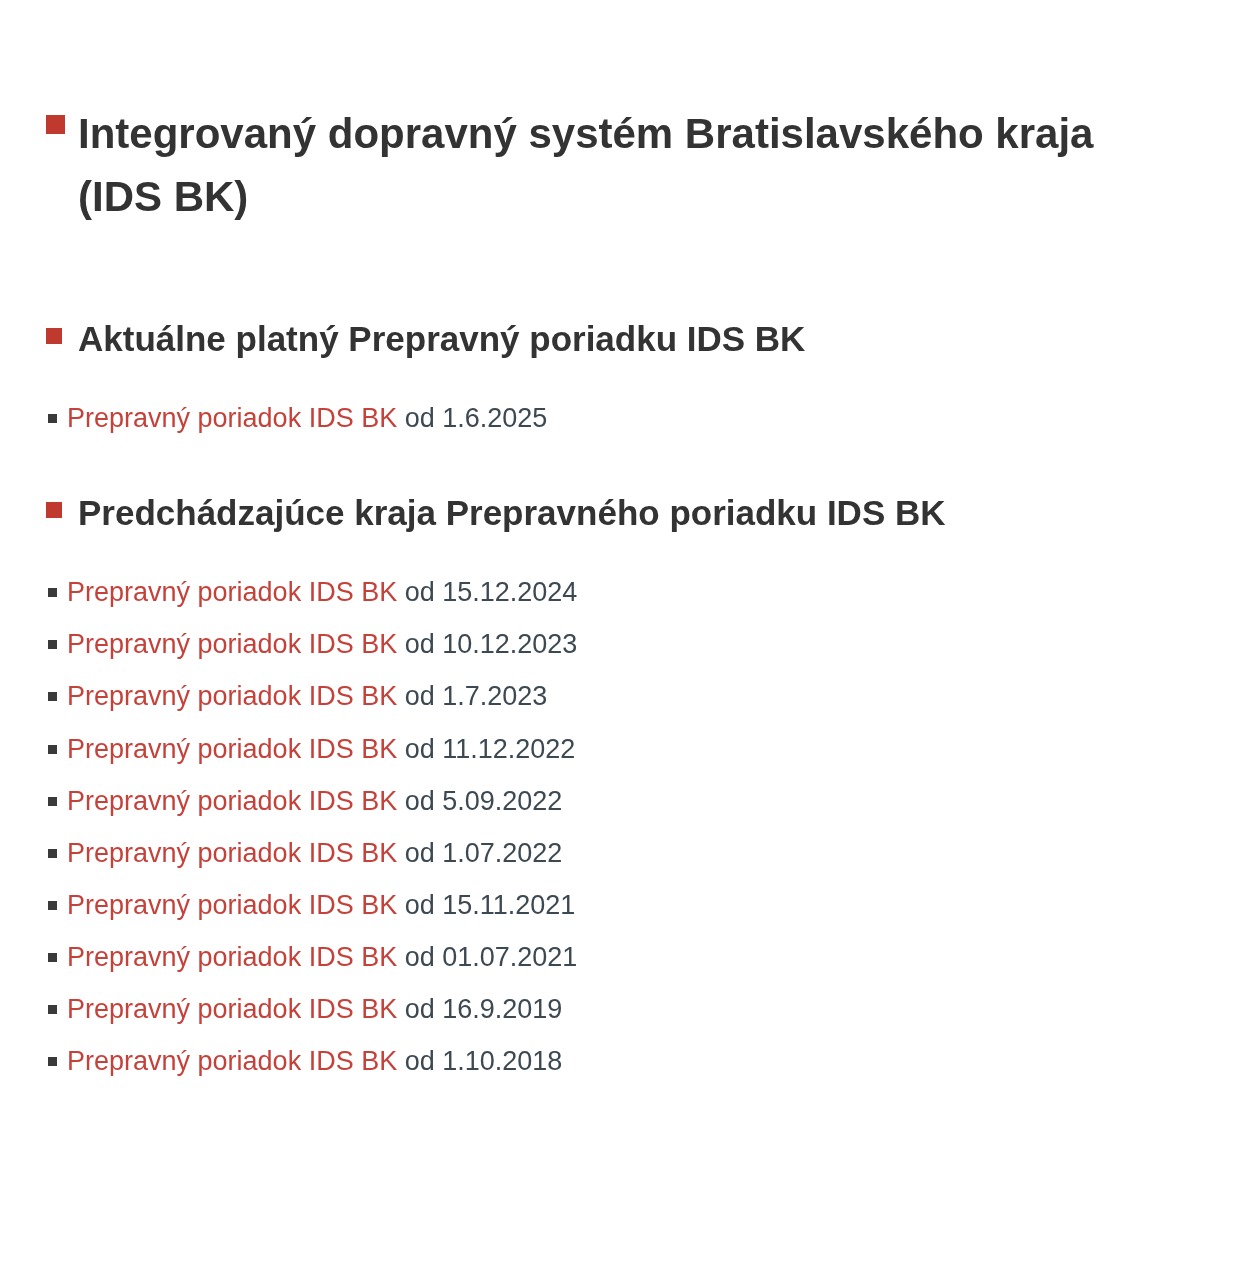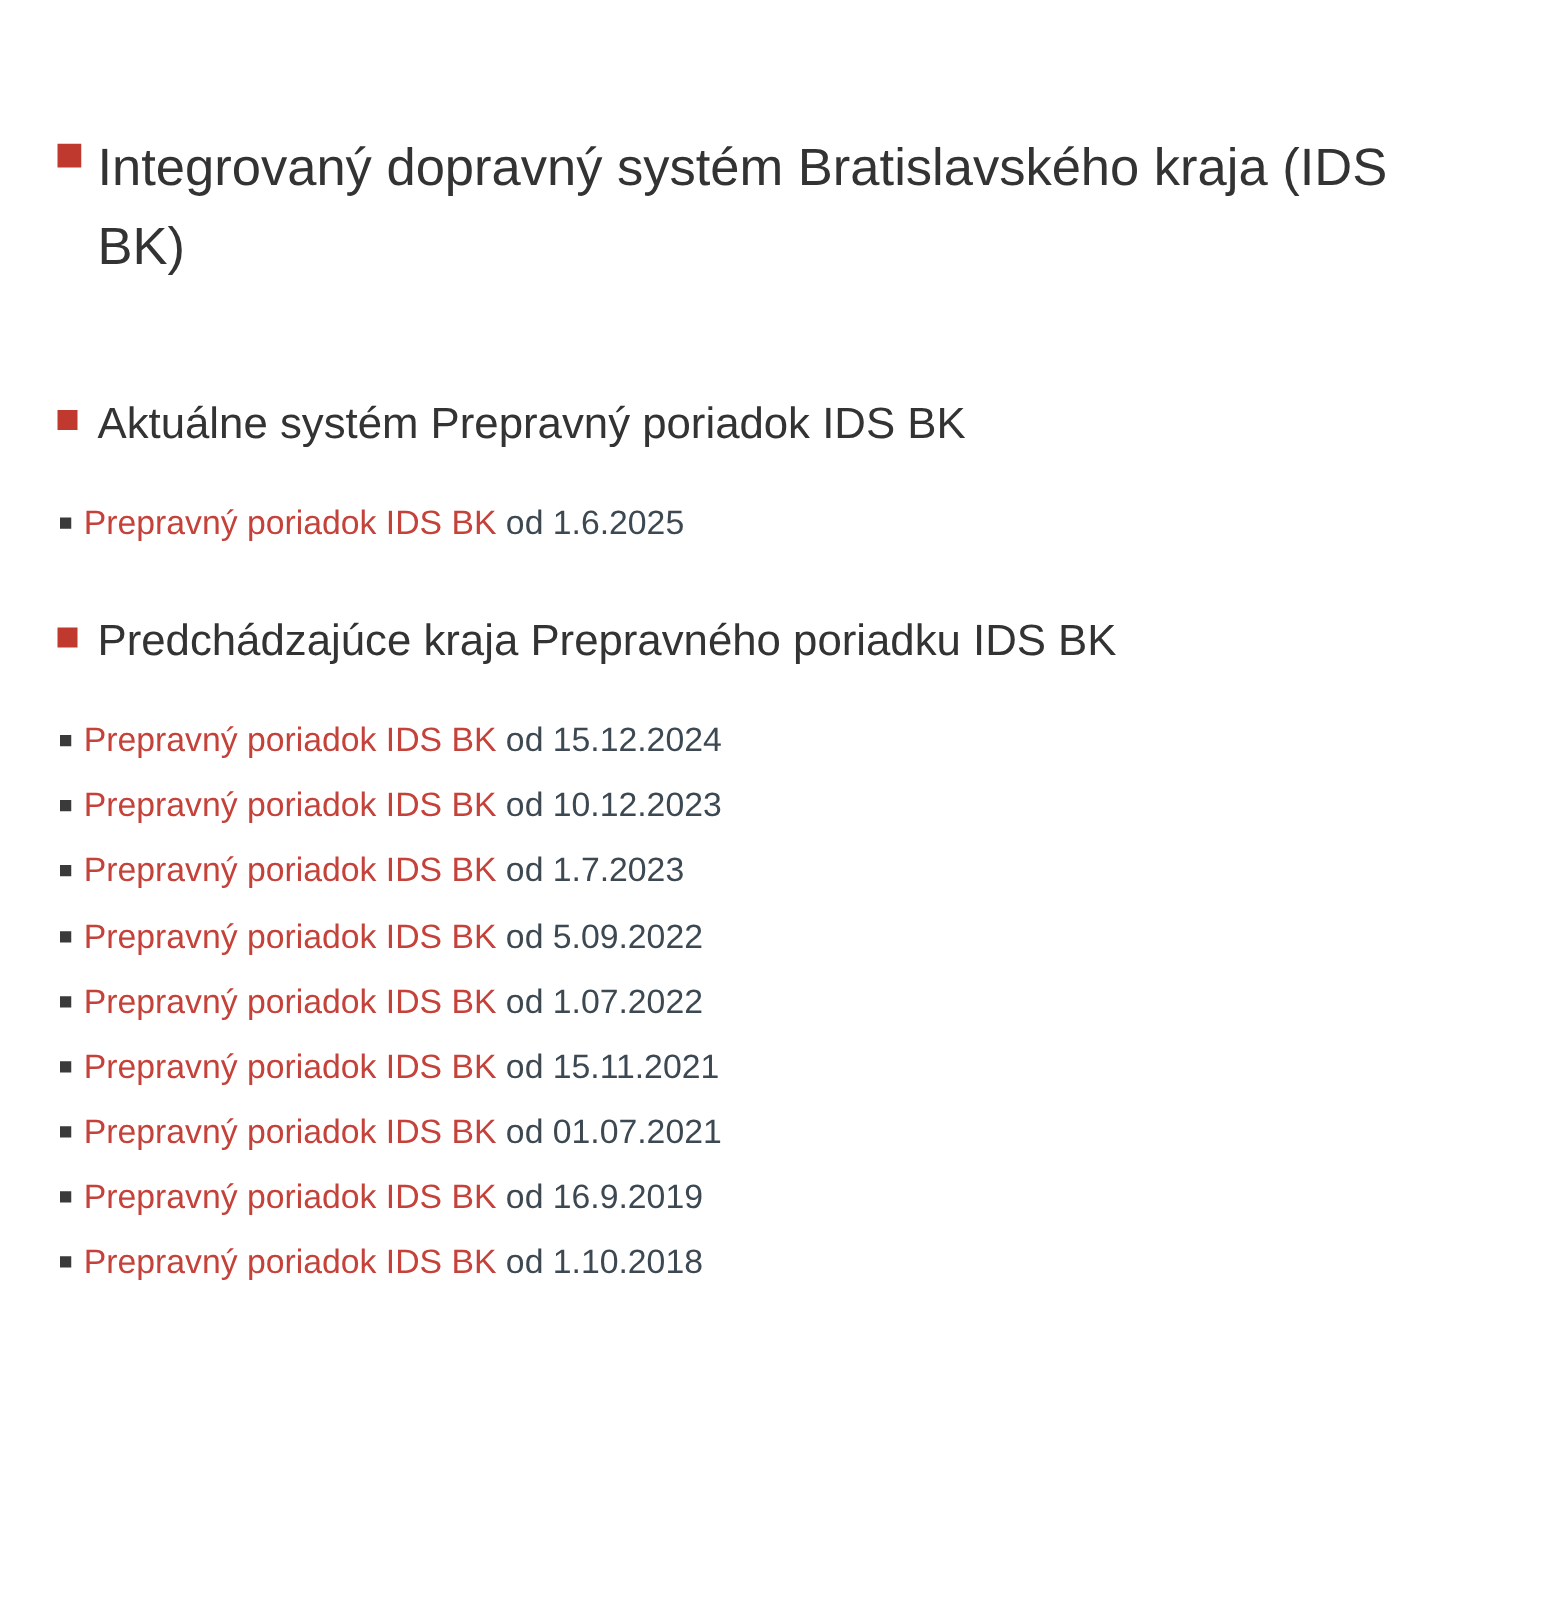--- a/index.html
+++ b/index.html
@@ -31,21 +31,21 @@
     font-weight: 700;
     color: var(--heading-text);
     letter-spacing: -0.5px;
     line-height: 1.2;
     margin: 14px 0 0 7px;
   }
   .heading {
     position: relative;
     padding-left: 32px;
     color: var(--heading-text);
-    font-weight: 400;
+    font-weight: 700;
     margin: 0;
   }
   .sq {
     position: absolute;
     left: 0;
     background: var(--accent-red);
     display: inline-block;
   }
   .heading-lg {
     font-size: 42px;
@@ -100,21 +100,21 @@
   <section class="section section-ids-bk">
     <h2 class="heading heading-lg">
       <span class="sq"></span>
       <span class="heading-text">Integrovaný dopravný systém Bratislavského kraja (IDS BK)</span>
     </h2>
   </section>
 
   <section class="section section-current">
     <h2 class="heading heading-md">
       <span class="sq"></span>
-      <span class="heading-text">Aktuálne systém Prepravný poriadok IDS BK</span>
+      <span class="heading-text">Aktuálne platný Prepravný poriadku IDS BK</span>
     </h2>
     <ul class="doc-list">
 
         <li class="doc-item">
           <span class="bullet"></span>
           <span class="doc-text"><a class="doc-link" href="#">Prepravný poriadok IDS BK</a> <span class="doc-suffix">od 1.6.2025</span></span>
         </li>
       </ul>
   </section>
 
@@ -133,20 +133,24 @@
         <li class="doc-item">
           <span class="bullet"></span>
           <span class="doc-text"><a class="doc-link" href="#">Prepravný poriadok IDS BK</a> <span class="doc-suffix">od 10.12.2023</span></span>
         </li>
 
         <li class="doc-item">
           <span class="bullet"></span>
           <span class="doc-text"><a class="doc-link" href="#">Prepravný poriadok IDS BK</a> <span class="doc-suffix">od 1.7.2023</span></span>
         </li>
 
+        <li class="doc-item">
+          <span class="bullet"></span>
+          <span class="doc-text"><a class="doc-link" href="#">Prepravný poriadok IDS BK</a> <span class="doc-suffix">od 11.12.2022</span></span>
+        </li>
 
         <li class="doc-item">
           <span class="bullet"></span>
           <span class="doc-text"><a class="doc-link" href="#">Prepravný poriadok IDS BK</a> <span class="doc-suffix">od 5.09.2022</span></span>
         </li>
 
         <li class="doc-item">
           <span class="bullet"></span>
           <span class="doc-text"><a class="doc-link" href="#">Prepravný poriadok IDS BK</a> <span class="doc-suffix">od 1.07.2022</span></span>
         </li>

